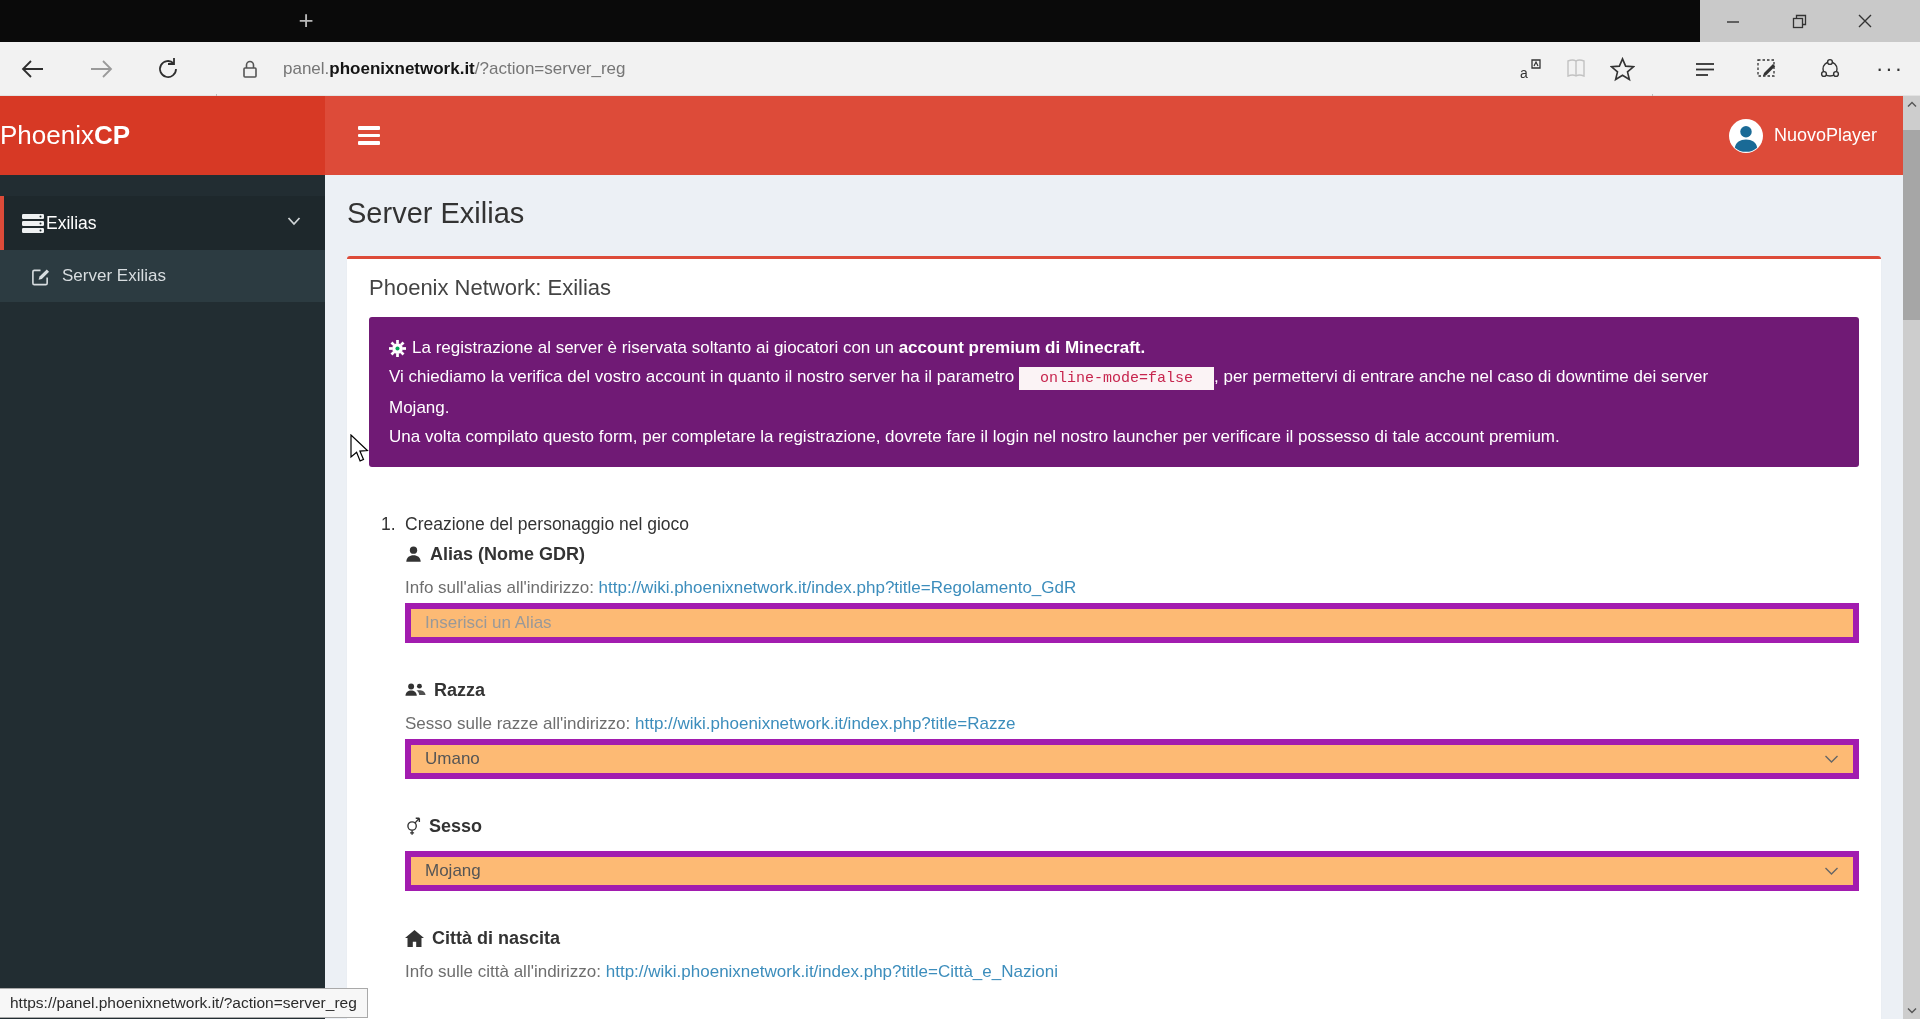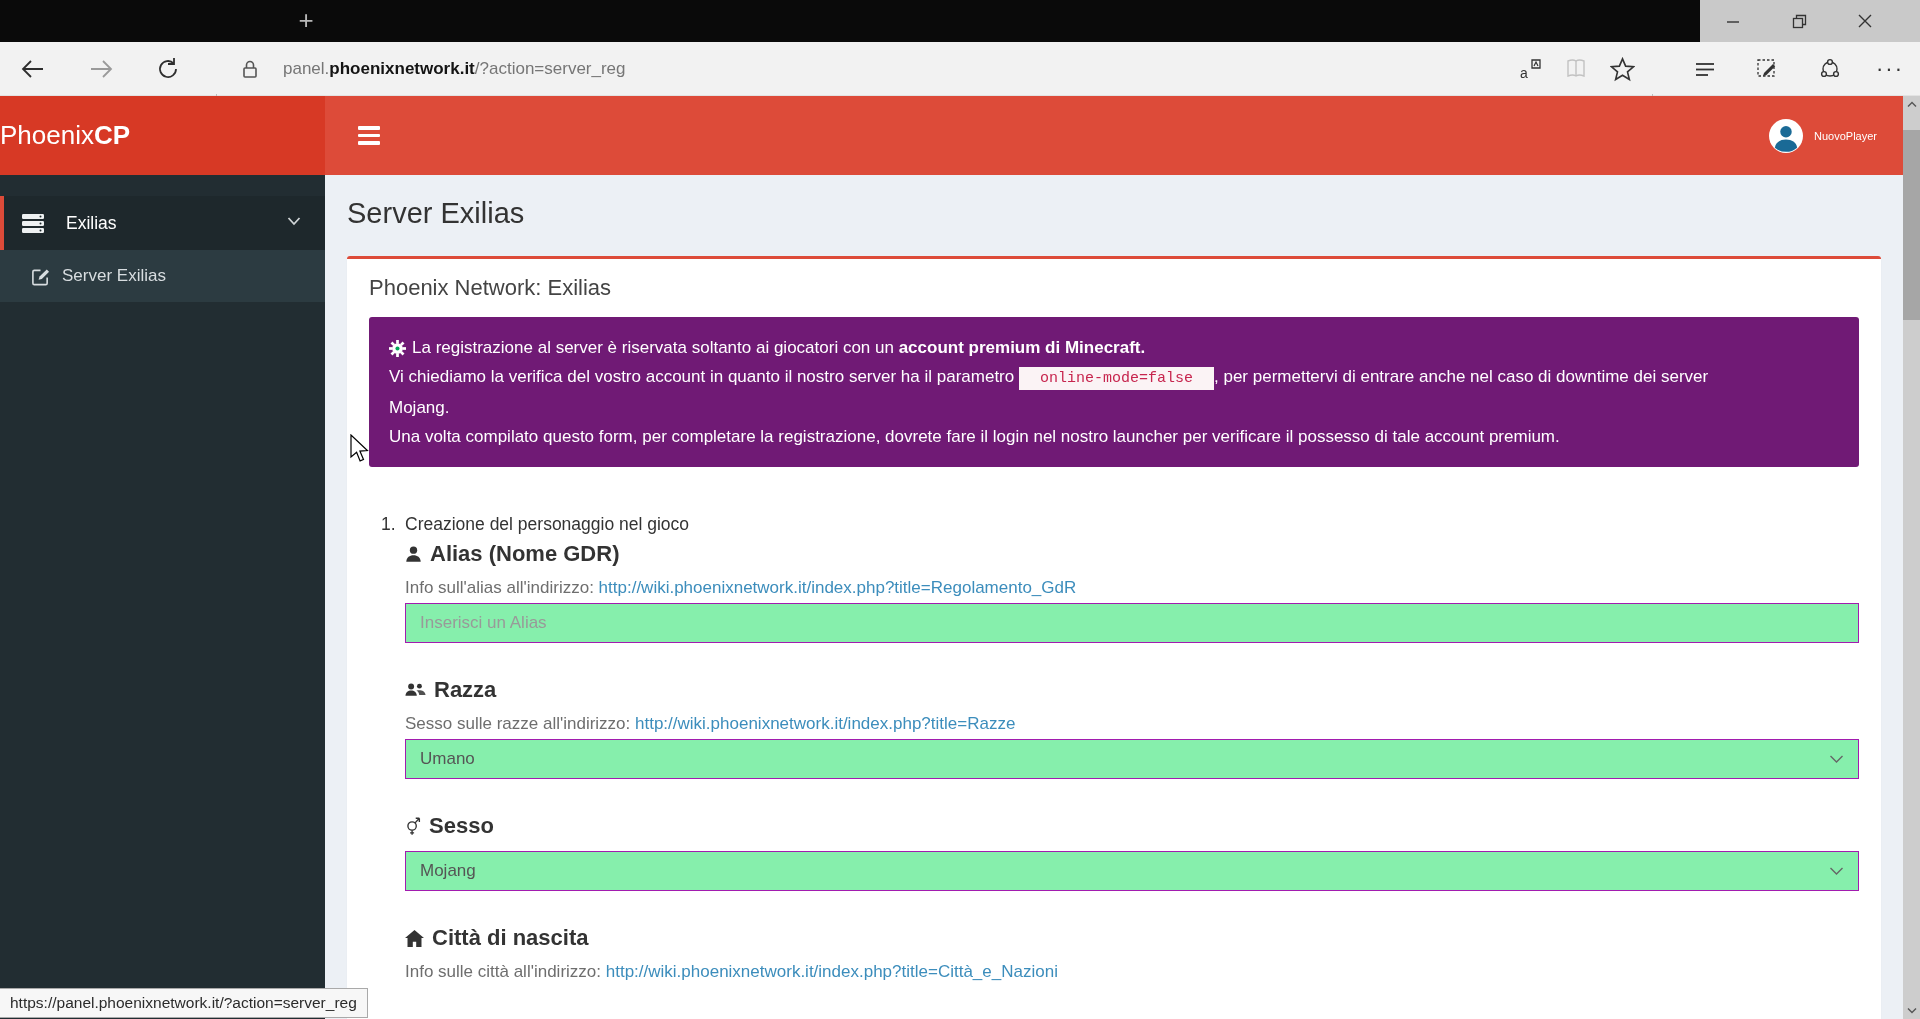--- a/index.html
+++ b/index.html
@@ -29,26 +29,26 @@
   .more-label{font-size:22px;color:#333;letter-spacing:2px;line-height:20px;}
 
   
   .navbar{position:absolute;left:0;top:96px;width:1903px;height:79px;background:#dd4b39;}
   .logo{position:absolute;left:0;top:0;width:325px;height:79px;background:#d73925;color:#fff;
         font-size:26px;text-align:left;line-height:79px;}
   .logo b{font-weight:700;}
   .hamburger{position:absolute;left:338px;top:0;width:62px;height:79px;display:flex;flex-direction:column;justify-content:center;align-items:center;gap:4px;}
   .hamburger i{display:block;width:22px;height:3.5px;background:#fff;border-radius:1px;}
   .nav-user{position:absolute;right:12px;top:0;height:79px;display:flex;align-items:center;gap:11px;padding:0 14px;}
-  .nav-user .uname{color:#fff;font-size:11px;}
+  .nav-user .uname{color:#fff;font-size:18px;}
 
   
   .sidebar{position:absolute;left:0;top:175px;width:325px;height:844px;background:#222d32;}
   .sb-header{padding:16px 18px 0 18px;color:#4b646f;font-size:14.5px;}
-  .sb-item{margin-top:21px;height:54px;display:flex;align-items:center;gap:22px;
+  .sb-item{margin-top:21px;height:54px;display:flex;align-items:center;gap:2px;
            background:#1e282c;border-left:4px solid #dd4b39;padding-left:18px;box-sizing:border-box;
            color:#fff;font-size:17.5px;position:relative;}
   .sb-item .chev{position:absolute;right:24px;top:20px;}
   .sb-sub{height:52px;display:flex;align-items:center;gap:12px;background:#2c3b41;
           padding-left:31px;color:#d8dde0;font-size:17px;}
 
   
   .content{position:absolute;left:325px;top:175px;width:1578px;height:844px;background:#ecf0f5;overflow:hidden;}
   .content-inner{padding:0 22px;}
   .page-title{margin:22px 0 0 0;font-size:29px;font-weight:400;color:#333;}
@@ -61,25 +61,25 @@
   .alert b{font-weight:700;}
   .chip{background:#fbf3f5;color:#c7254e;font-family:Liberation Mono, monospace;
         font-size:15px;padding:3px 21px;border-radius:0;}
   .gear{display:inline-block;vertical-align:-4px;margin-right:6px;}
 
   .form-area{display:flex;margin:46px 22px 0 34px;}
   .step-num{width:24px;font-size:17.5px;color:#333;line-height:22px;}
   .form-body{flex:1;}
   .step-title{font-size:17.5px;color:#333;line-height:22px;}
   .field{margin-bottom:36px;}
-  .field-label{display:flex;align-items:center;gap:8px;font-weight:700;font-size:22px;color:#333;
+  .field-label{display:flex;align-items:center;gap:8px;font-weight:700;font-size:18px;color:#333;
                line-height:22px;margin-top:8px;}
   .info{margin-top:12px;font-size:17px;color:#6e6e6e;line-height:22px;}
   .info a{color:#3c8dbc;text-decoration:none;}
-  .control{margin-top:4px;height:40px;border:1px solid #a21caf;background:#86efac;font-size:17px;color:#555;
+  .control{margin-top:4px;height:40px;border:6px solid #a21caf;background:#fdba74;font-size:17px;color:#555;
            display:flex;align-items:center;padding:0 14px;box-sizing:border-box;width:100%;}
   input.control{font-family:"Liberation Sans","DejaVu Sans",sans-serif;outline:none;border-radius:0;}
   input.control::placeholder{color:#999;opacity:1;}
   .select-control{justify-content:space-between;cursor:default;}
   .field-sesso .control{margin-top:14px;}
 
   
   .scrollbar{position:absolute;left:1903px;top:96px;width:17px;height:923px;background:#cdcdcd;}
   .sb-thumb{position:absolute;left:0;top:34px;width:17px;height:190px;background:#a6a6a6;}
   .sb-arrow{position:absolute;left:0;width:17px;height:17px;display:flex;align-items:center;justify-content:center;}

